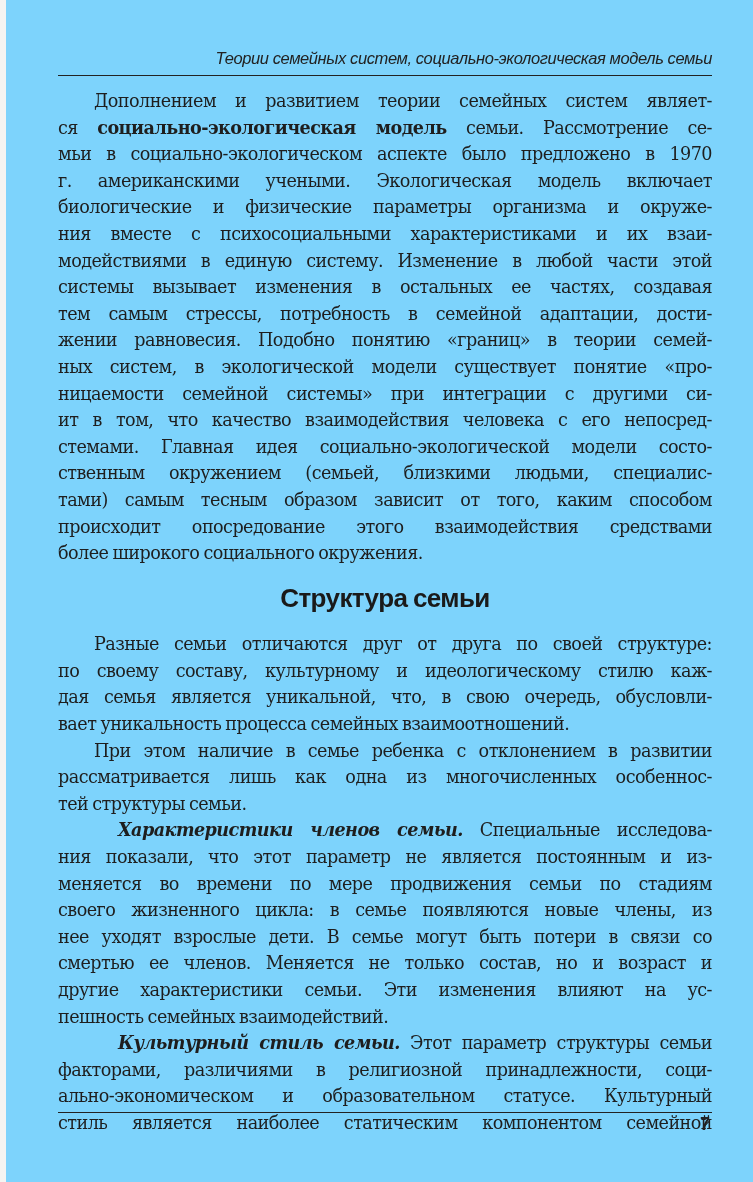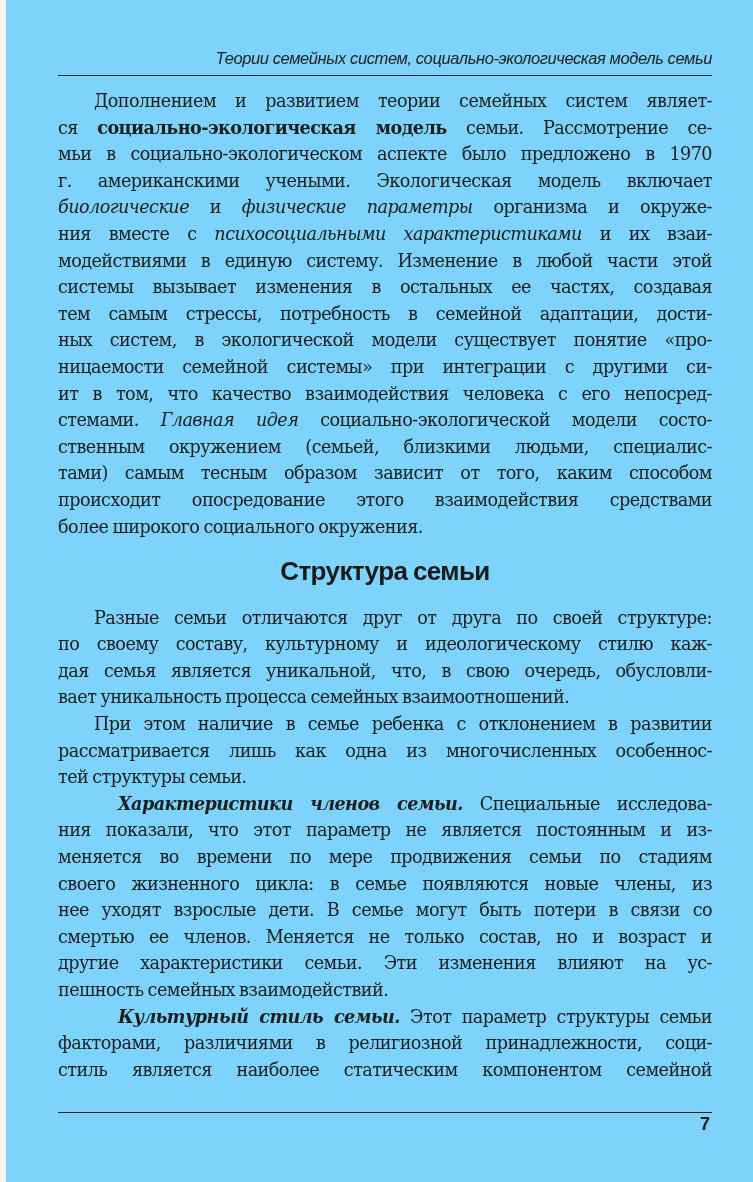--- a/index.html
+++ b/index.html
@@ -63,21 +63,21 @@
     text-align-last: justify;
     height: 26.6px;
   }
   .line.last {
     text-align-last: left;
   }
   .line.indent {
     padding-left: 36px;
   }
   .b { font-weight: bold; }
-  .i { font-style: italic; }
+  .i { }
   .bi { font-weight: bold; font-style: italic; margin-left: 24px; }
 
   .section-title {
     display: block;
     text-align: center;
     font-family: "Liberation Sans", sans-serif;
     font-weight: bold;
     font-size: 26px;
     letter-spacing: -0.6px;
     height: 26.6px;
@@ -109,20 +109,21 @@
         <div>
           <span class="line indent"><span>Дополнением и развитием теории семейных систем являет-</span></span>
           <span class="line"><span>ся </span><span class="b">социально-экологическая модель</span><span> семьи. Рассмотрение се-</span></span>
           <span class="line"><span>мьи в социально-экологическом аспекте было предложено в 1970</span></span>
           <span class="line"><span>г. американскими учеными. Экологическая модель включает</span></span>
           <span class="line"><span class="i">биологические</span><span> и </span><span class="i">физические параметры</span><span> организма и окруже-</span></span>
           <span class="line"><span>ния вместе с </span><span class="i">психосоциальными характеристиками</span><span> и их взаи-</span></span>
           <span class="line"><span>модействиями в единую систему. Изменение в любой части этой</span></span>
           <span class="line"><span>системы вызывает изменения в остальных ее частях, создавая</span></span>
           <span class="line"><span>тем самым стрессы, потребность в семейной адаптации, дости-</span></span>
+          <span class="line"><span>жении равновесия. Подобно понятию «границ» в теории семей-</span></span>
           <span class="line"><span>ных систем, в экологической модели существует понятие «про-</span></span>
           <span class="line"><span>ницаемости семейной системы» при интеграции с другими си-</span></span>
           <span class="line"><span>ит в том, что качество взаимодействия человека с его непосред-</span></span>
           <span class="line"><span>стемами. </span><span class="i">Главная идея</span><span> социально-экологической модели состо-</span></span>
           <span class="line"><span>ственным окружением (семьей, близкими людьми, специалис-</span></span>
           <span class="line"><span>тами) самым тесным образом зависит от того, каким способом</span></span>
           <span class="line"><span>происходит опосредование этого взаимодействия средствами</span></span>
           <span class="line last"><span>более широкого социального окружения.</span></span>
         </div>
       </div>
@@ -145,20 +146,21 @@
           <span class="line"><span>меняется во времени по мере продвижения семьи по стадиям</span></span>
           <span class="line"><span>своего жизненного цикла: в семье появляются новые члены, из</span></span>
           <span class="line"><span>нее уходят взрослые дети. В семье могут быть потери в связи со</span></span>
           <span class="line"><span>смертью ее членов. Меняется не только состав, но и возраст и</span></span>
           <span class="line"><span>другие характеристики семьи. Эти изменения влияют на ус-</span></span>
           <span class="line last"><span>пешность семейных взаимодействий.</span></span>
         </div>
         <div>
           <span class="line indent"><span class="bi">Культурный стиль семьи.</span><span> Этот параметр структуры семьи</span></span>
           <span class="line"><span>факторами, различиями в религиозной принадлежности, соци-</span></span>
+          <span class="line"><span>ально-экономическом и образовательном статусе. Культурный</span></span>
           <span class="line"><span>стиль является наиболее статическим компонентом семейной</span></span>
         </div>
       </div>
   </div>
 
   <div class="rule bottom"></div>
   <div class="page-number">7</div>
 </div>
 
 </body></html>

